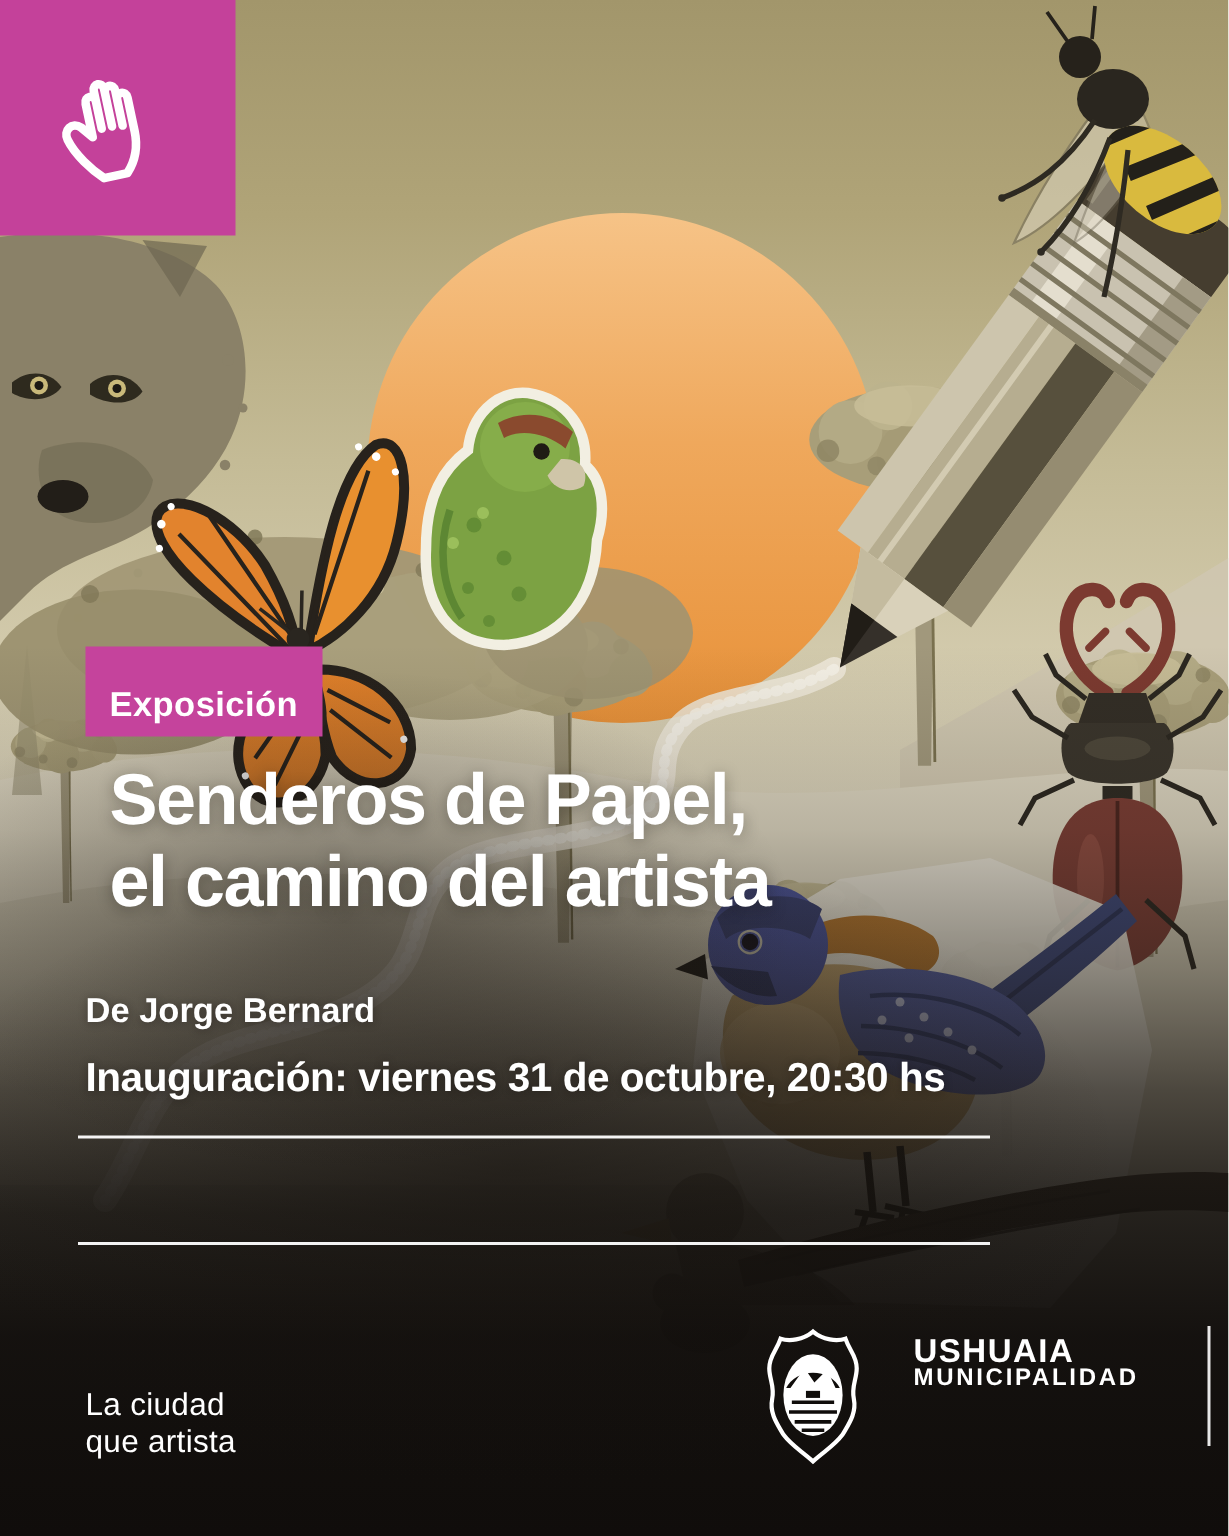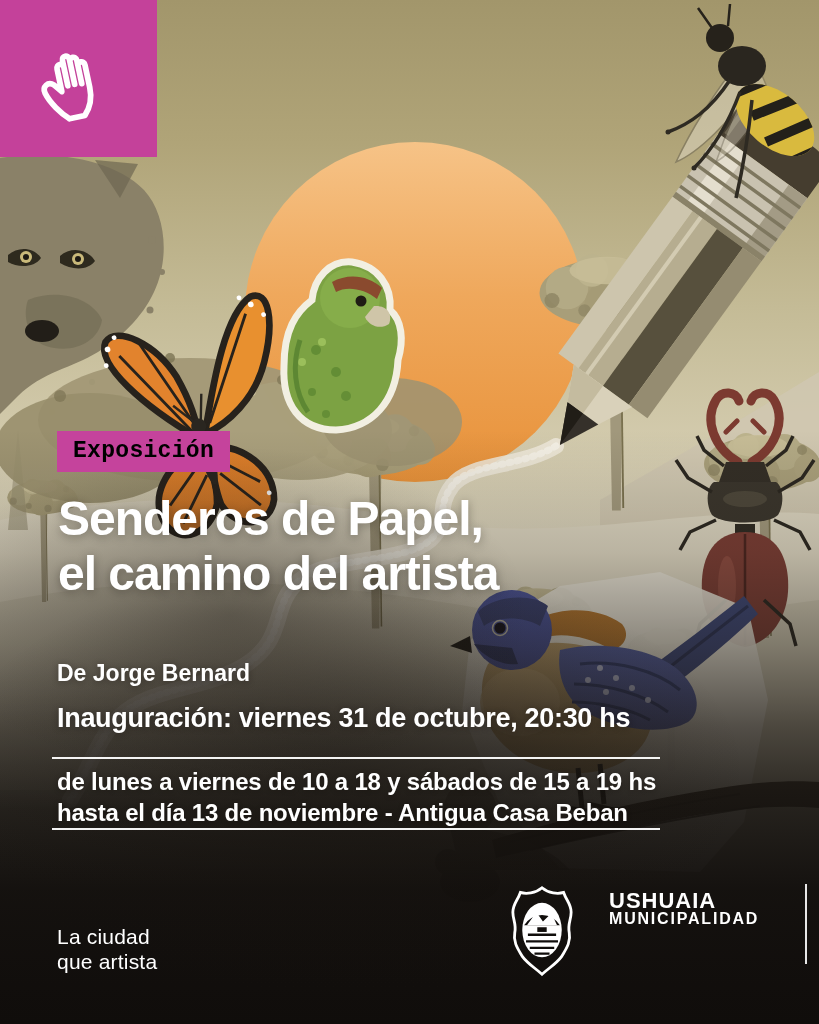--- a/index.html
+++ b/index.html
@@ -16,25 +16,25 @@
       radial-gradient(ellipse 560px 300px at 42% 76%, rgba(22,18,14,.5), rgba(22,18,14,0) 72%),
       linear-gradient(180deg, rgba(21,17,13,0) 0%, rgba(21,17,13,0) 42%, rgba(28,24,19,.18) 54%,
         rgba(27,23,18,.45) 63%, rgba(24,20,16,.72) 71%, rgba(20,17,14,.9) 79%,
         rgba(16,13,11,.97) 87%, #100d0b 100%);
   }
   .hand-badge{
     position:absolute;left:0;top:0;width:157px;height:157px;background:#c4419a;
     display:flex;align-items:center;justify-content:center;
   }
   .exp-badge{
-    position:absolute;left:57px;top:431px;background:#c5439c;color:#000000;
-    font-size:23px;font-weight:bold;padding:7px 16px 8px 16px;letter-spacing:.3px;font-family:Liberation Mono, monospace;
+    position:absolute;left:57px;top:431px;background:#c5439c;color:#ffffff;
+    font-size:23px;font-weight:bold;padding:25px 16px 8px 16px;letter-spacing:.3px;
   }
   .title{
-    position:absolute;left:57px;top:490px;width:660px;margin:1px;
+    position:absolute;left:57px;top:490px;width:660px;margin:16px;
     font-size:48px;line-height:55px;font-weight:800;letter-spacing:-1px;
     text-shadow:0 2px 10px rgba(20,16,12,.35);
   }
   .author{
     position:absolute;left:57px;top:660px;font-size:23px;font-weight:600;
     text-shadow:0 1px 6px rgba(20,16,12,.4);
   }
   .opening{
     position:absolute;left:57px;top:703px;font-size:27px;font-weight:800;letter-spacing:-.3px;
     text-shadow:0 1px 6px rgba(20,16,12,.4);
@@ -288,24 +288,20 @@
     <span>Senderos de Papel,</span><br>
     <span>el camino del artista</span><br>
   </h1>
 
   <div class="author">De Jorge Bernard</div>
 
   <div class="opening">Inauguración: viernes 31 de octubre, 20:30 hs</div>
 
   <div class="rule rule-1"></div>
 
-  <div class="schedule">
-    <span>de lunes a viernes de 10 a 18 y sábados de 15 a 19 hs</span><br>
-    <span>hasta el día 13 de noviembre - Antigua Casa Beban</span>
-  </div>
 
   <div class="rule rule-2"></div>
 
   <div class="tagline">
     <span>La ciudad</span><br>
     <span>que artista</span>
   </div>
 
   <div class="footer-logos">
     <svg class="crest" viewBox="0 0 70 100">

